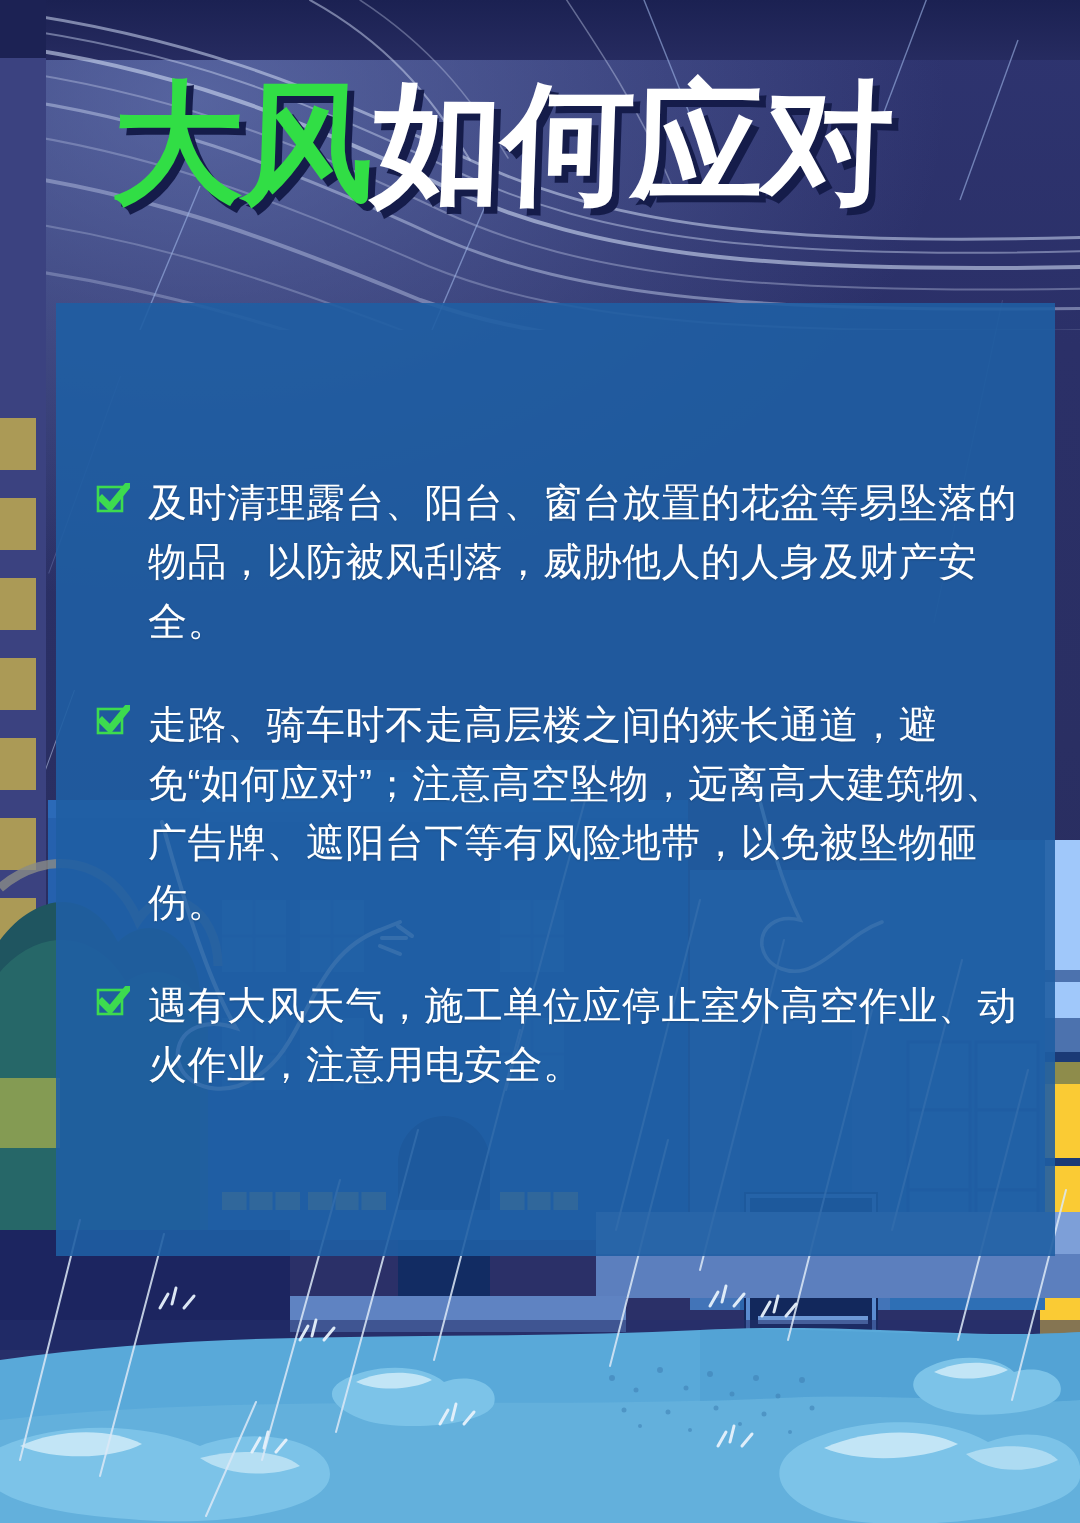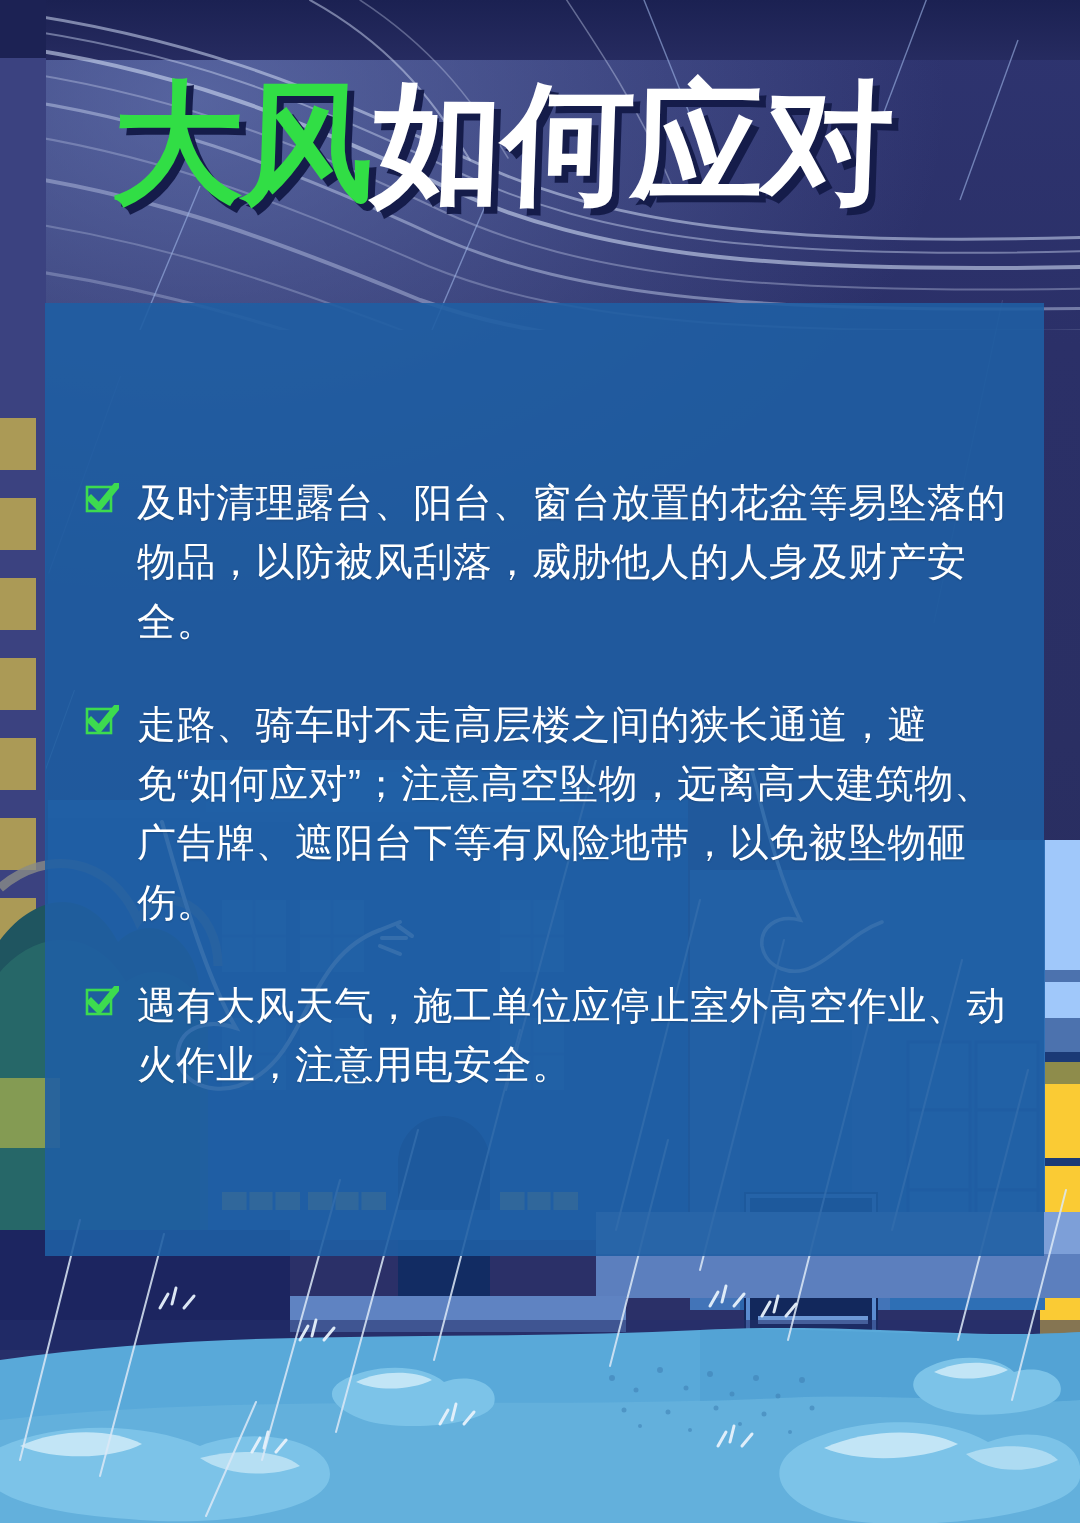--- a/index.html
+++ b/index.html
@@ -57,21 +57,21 @@
   }
   .headline span{
     display:inline-block;
     text-shadow:7px 7px 0 #151c4a;
   }
   .hl-green{color:#31de45;}
   .hl-white{color:#ffffff;}
 
   
   .panel{
-    position:absolute;left:45px;top:303px;width:999px;height:953px;
+    position:absolute;left:56px;top:303px;width:999px;height:953px;
     background:rgba(31,94,163,.90);
   }
   .tips{
     position:absolute;left:40px;top:170px;width:930px;
   }
   .tip{
     display:flex;align-items:flex-start;
     margin-bottom:44px;
   }
   .tip:last-child{margin-bottom:0;}

